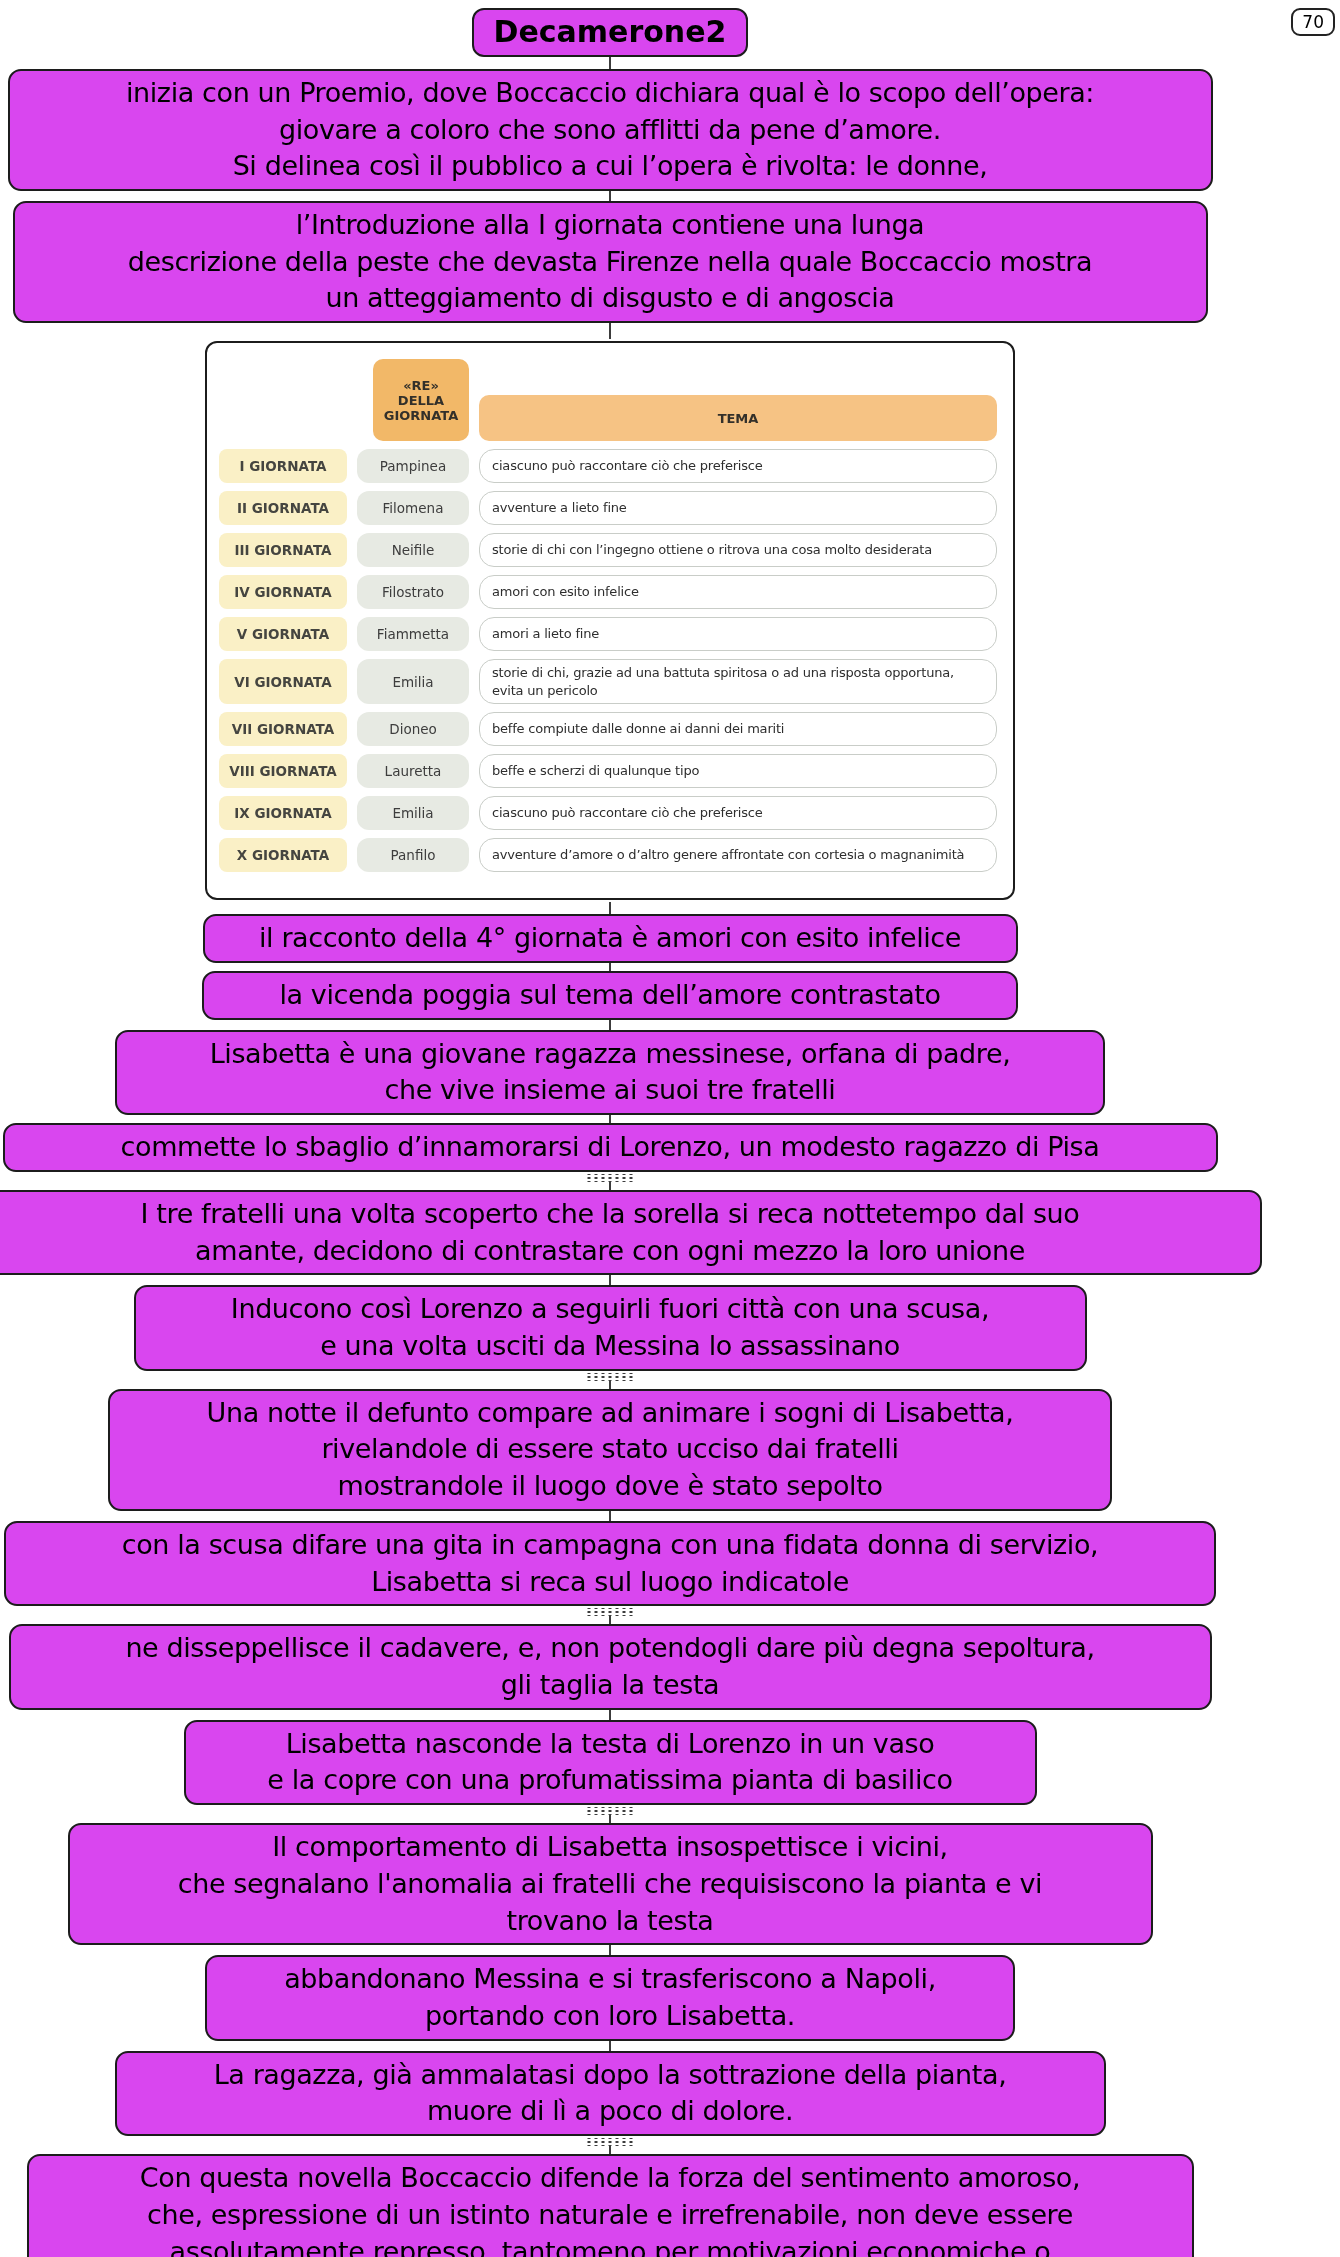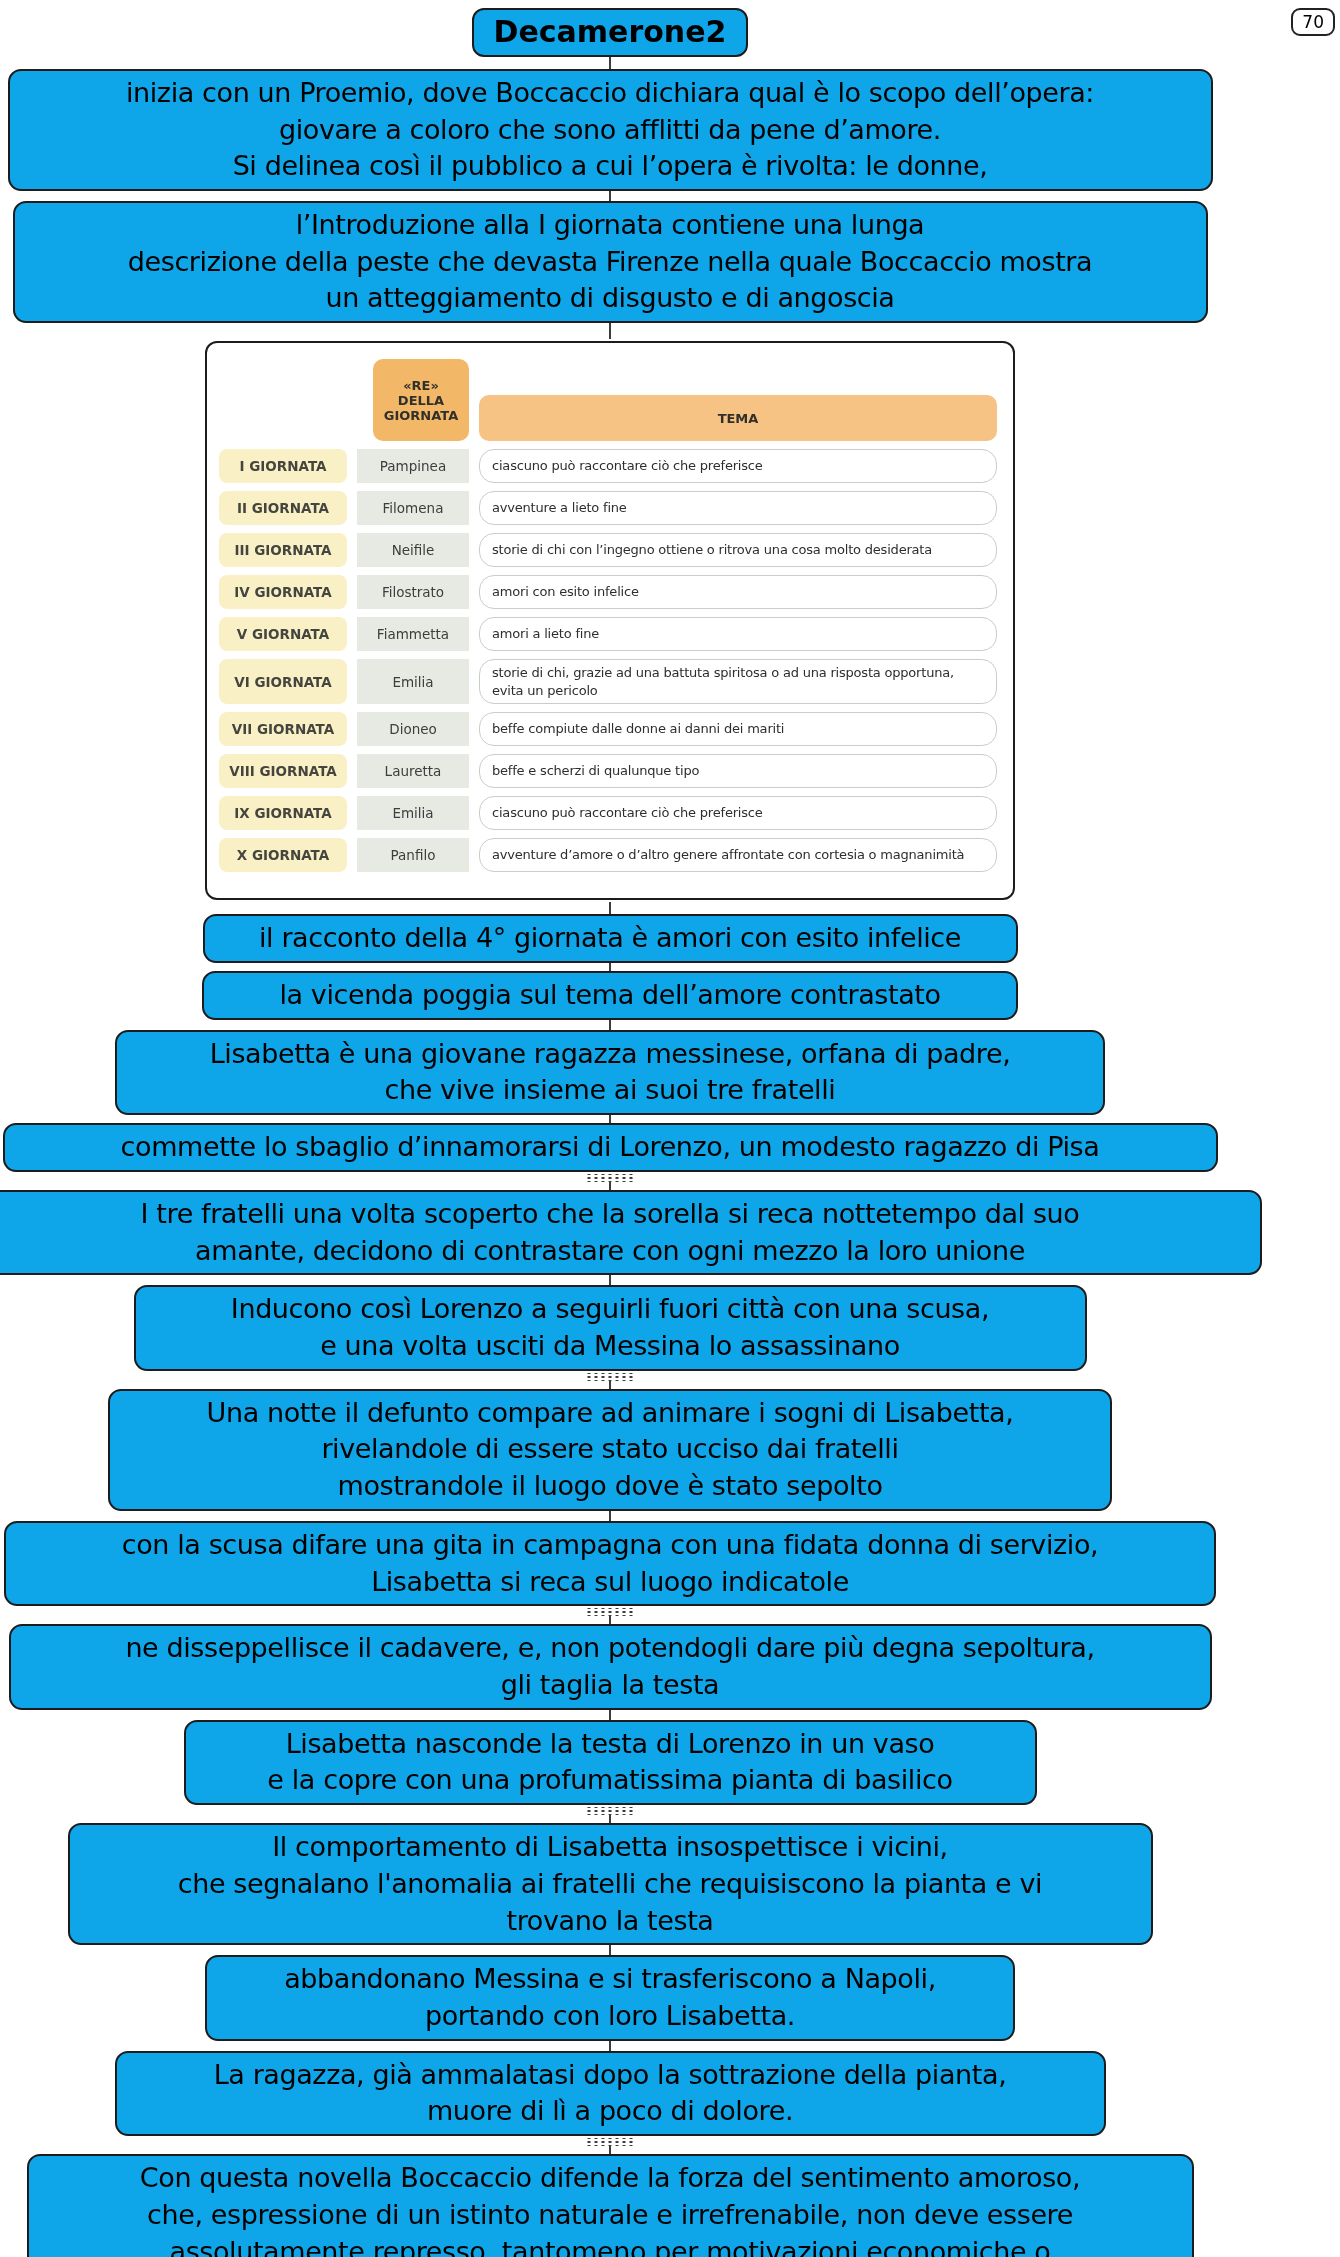--- a/index.html
+++ b/index.html
@@ -9,21 +9,21 @@
     position:relative; overflow:hidden;
     font-family:"DejaVu Sans", sans-serif;
     color:#000;
   }
   .column {
     width:1220px;
     display:flex; flex-direction:column; align-items:center;
     padding-top:8px;
   }
   .node {
-    background:#0ea5e9;
+    background:#d946ef;
     border:2px solid #1c1c1c;
     border-radius:13px;
     padding:4px 14px;
     text-align:center;
     font-size:27px;
     line-height:1.36;
     letter-spacing:-0.4px;
     white-space:pre-line;
     flex:0 0 auto;
   }
@@ -78,21 +78,21 @@
   }
   .th-king { background:#F2B868;margin-left:16px; }
   .th-tema { background:#F6C384;margin-top:36px; }
   .cell-day {
     background:#FAF0C6; border-radius:8px;
     display:flex; align-items:center; justify-content:center;
     font-size:13.5px; font-weight:bold; color:#454540;
     min-height:34px; padding:2px 6px; text-align:center;
   }
   .cell-king {
-    background:#E7EAE3; border-radius:0;
+    background:#E7EAE3; border-radius:12px;
     display:flex; align-items:center; justify-content:center;
     font-size:13.5px; color:#3d3d3d; min-height:34px; padding:2px 6px;
   }
   .cell-theme {
     background:#fff;
     border:1.5px solid #C9CDC8;
     border-radius:15px;
     display:flex; align-items:center;
     font-size:13px; color:#2e2e2e;
     padding:4px 12px; min-height:34px;

